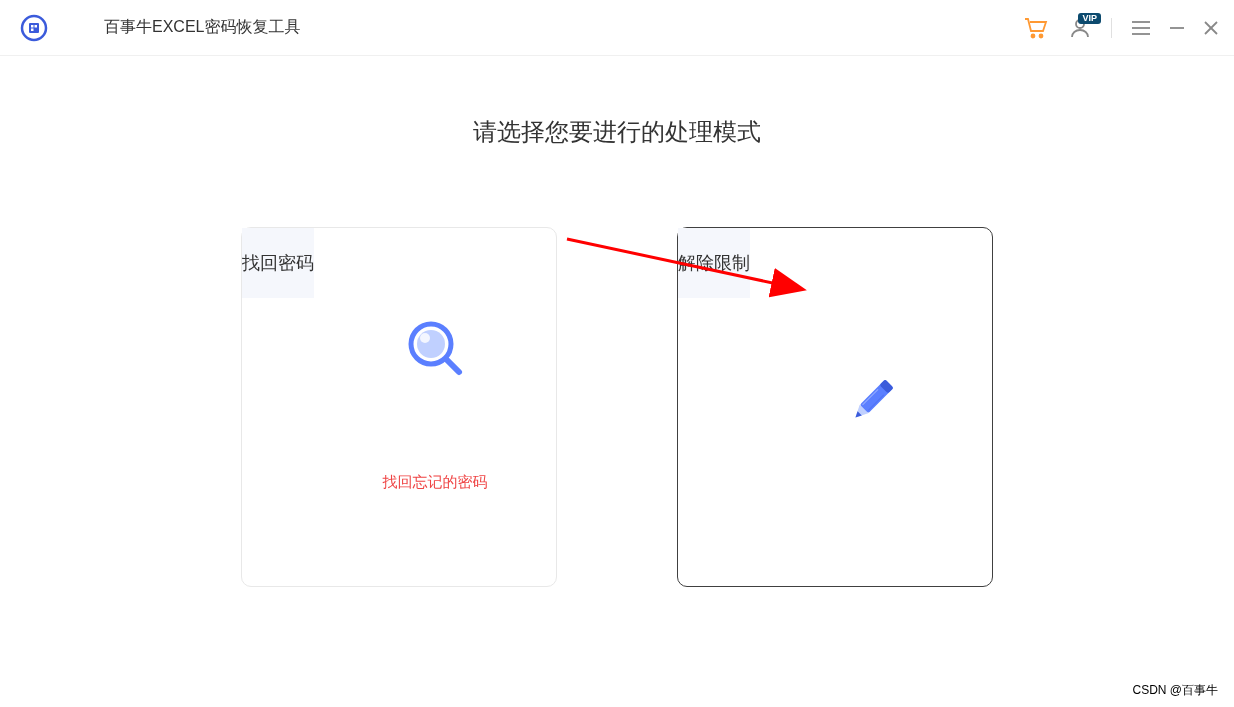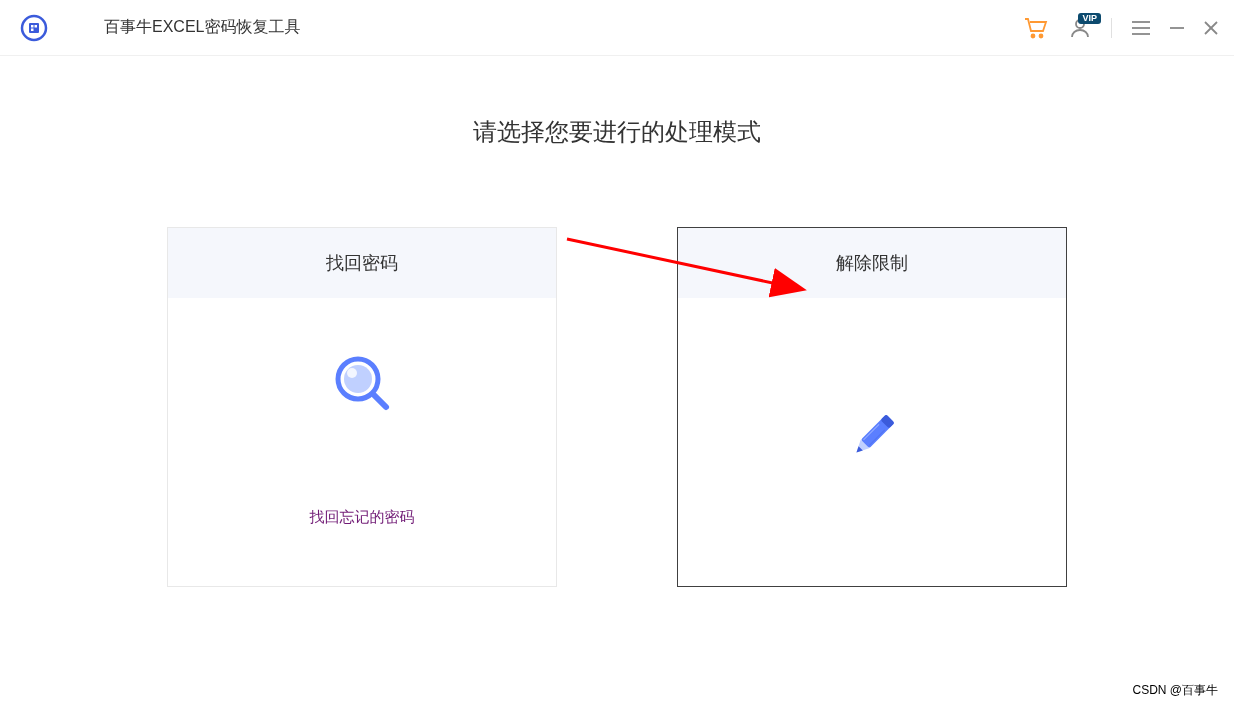--- a/index.html
+++ b/index.html
@@ -78,26 +78,26 @@
       color: #333;
       font-weight: 400;
       margin-bottom: 79px;
     }
     .cards-row {
       display: flex;
       gap: 120px;
       align-items: flex-start;
     }
     .card {
-      width: 390px;
+      width: 316px;
       height: 360px;
       border: 1px solid #e8e8e8;
-      border-radius: 0;
-      display: flex;
-      flex-direction: column;
+      border-radius: 10px;
+      display: flex;
+      flex-direction: row;
       cursor: pointer;
       background: #fff;
     }
     .card.selected {
       border: 1px solid #404040;
     }
     .card-header {
       height: 70px;
       background: #f5f7fc;
       display: flex;
@@ -118,21 +118,21 @@
     }
     .card-icon {
       width: 70px;
       height: 70px;
       display: flex;
       align-items: center;
       justify-content: center;
     }
     .card-desc {
       font-size: 15px;
-      color: #701a75;
+      color: #ef4444;
     }
     .arrow-annotation {
       position: absolute;
       left: 563px;
       top: 235px;
       pointer-events: none;
     }
     .watermark {
       position: absolute;
       right: 16px;

